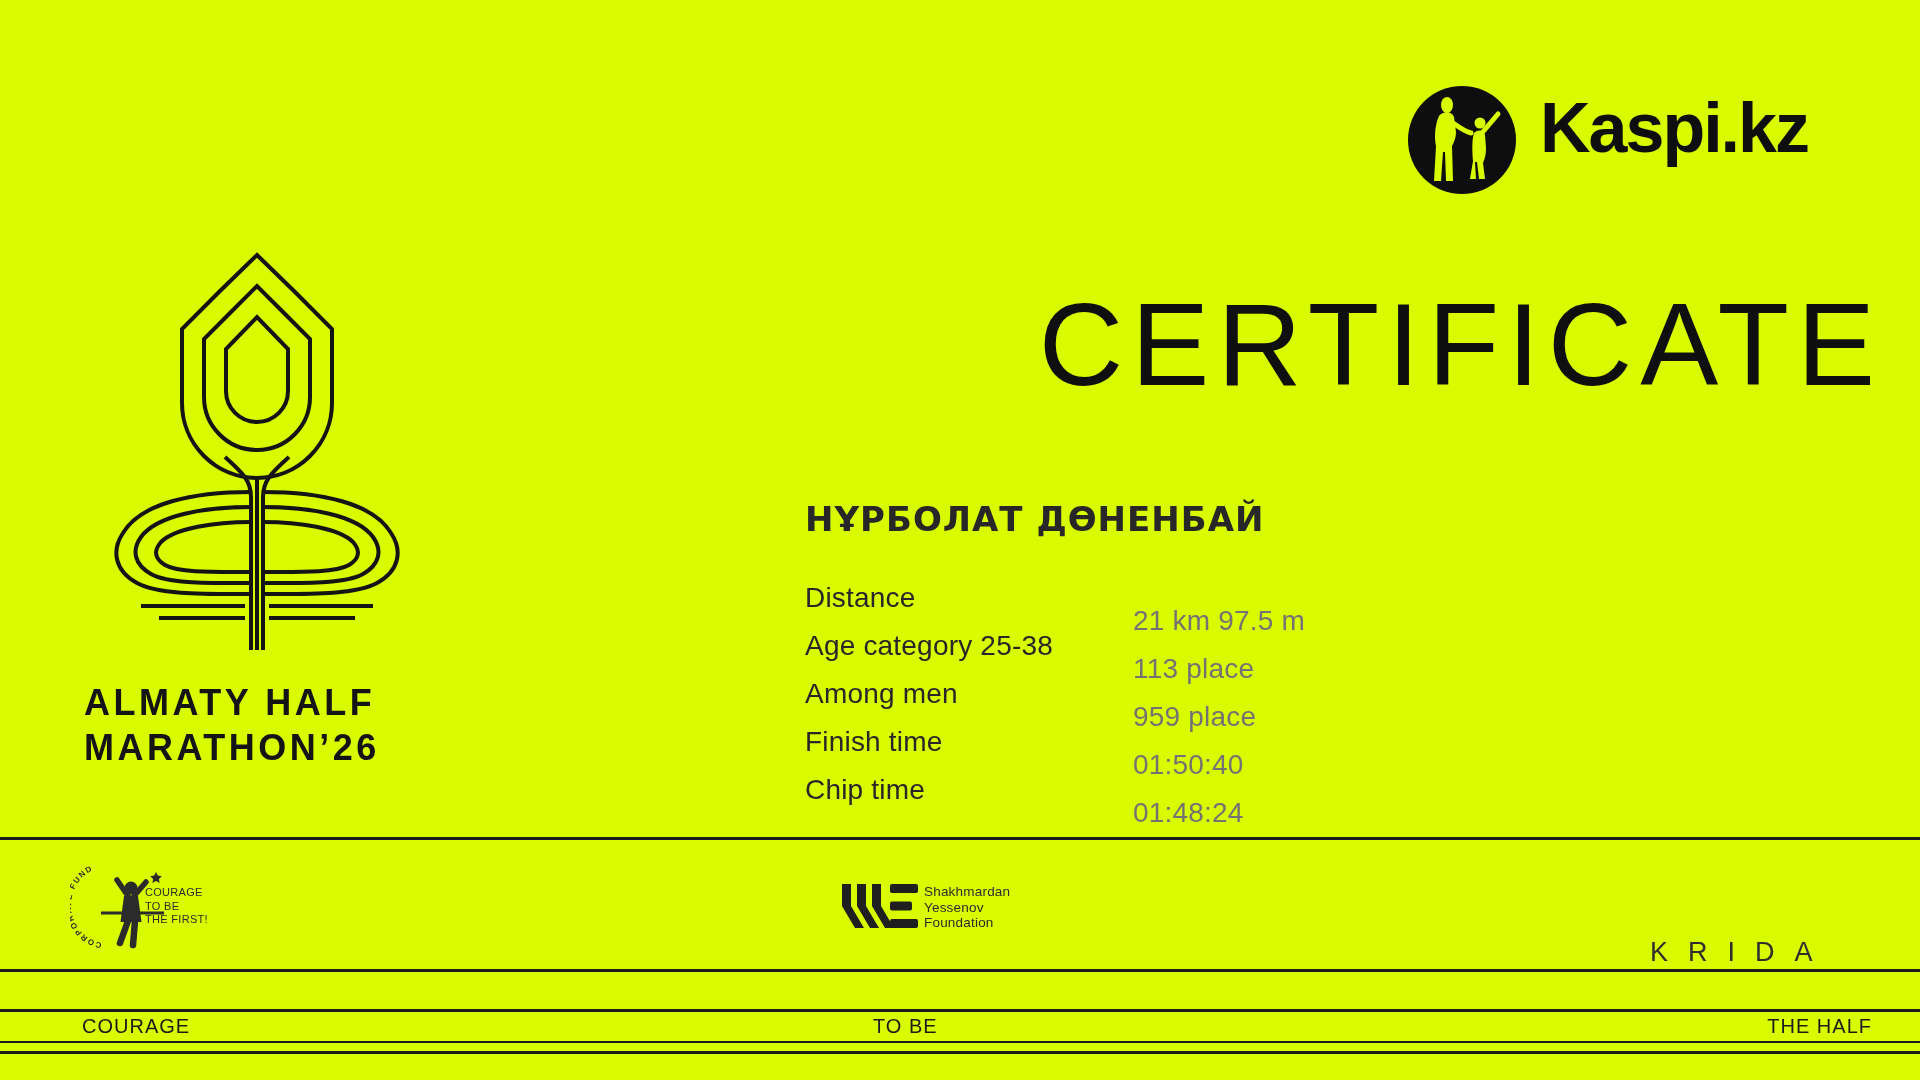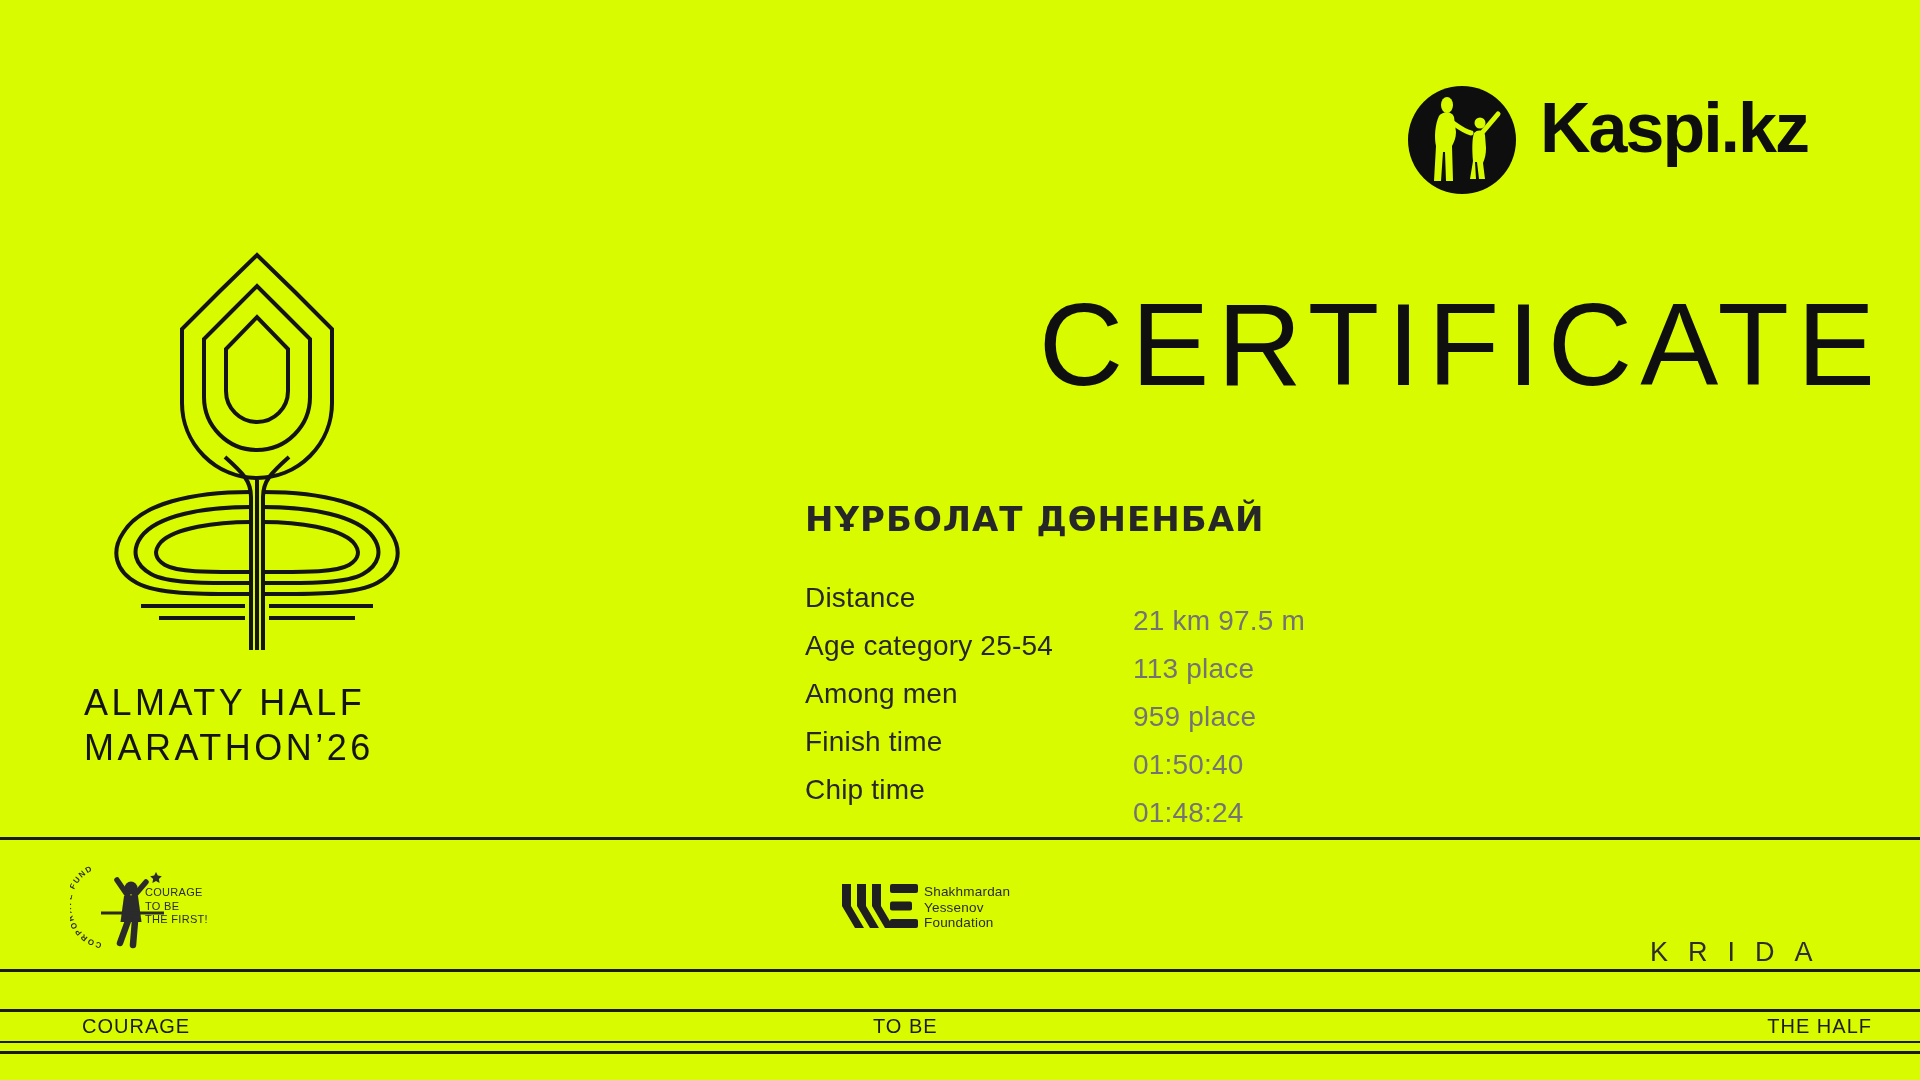--- a/index.html
+++ b/index.html
@@ -42,21 +42,21 @@
     font-size:28px;font-weight:500;color:#272727;letter-spacing:.2px;white-space:nowrap;text-align:right;
   }
   .result-value{
     position:absolute;left:328px;top:3px;
     font-size:28px;font-weight:500;color:#737373;letter-spacing:.2px;white-space:nowrap;margin-top:20px;
   }
 
   
   .event-name{
     left:84px;top:680px;
-    font-size:36px;font-weight:400;letter-spacing:3.5px;line-height:45px;
+    font-size:36px;font-weight:700;letter-spacing:3.5px;line-height:45px;
     color:#141414;white-space:nowrap;
   }
 
   
   .hr{left:0;width:1920px;background:#1B1B1B;}
   .hr-main{top:837px;height:3px;}
   .hr-2{top:969px;height:3px;}
   .hr-3{top:1009px;height:3px;}
   .hr-4{top:1041px;height:2px;}
   .hr-5{top:1051px;height:3px;}
@@ -108,21 +108,21 @@
   <div class="abs title">CERTIFICATE</div>
 
   <div class="abs runner-name">НҰРБОЛАТ ДӨНЕНБАЙ</div>
 
   <div class="abs results">
     <div class="result-row">
       <span class="result-label">Distance</span>
       <span class="result-value">21 km 97.5 m</span>
     </div>
     <div class="result-row">
-      <span class="result-label">Age category 25-54</span>
+      <span class="result-label">Age category 25-38</span>
       <span class="result-value">113 place</span>
     </div>
     <div class="result-row">
       <span class="result-label">Among men</span>
       <span class="result-value">959 place</span>
     </div>
     <div class="result-row">
       <span class="result-label">Finish time</span>
       <span class="result-value">01:50:40</span>
     </div>

